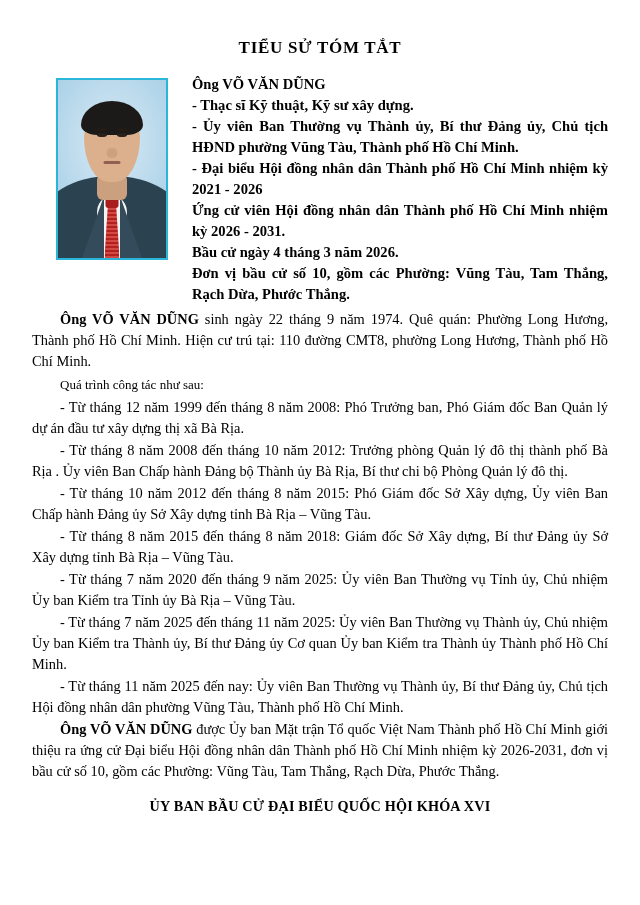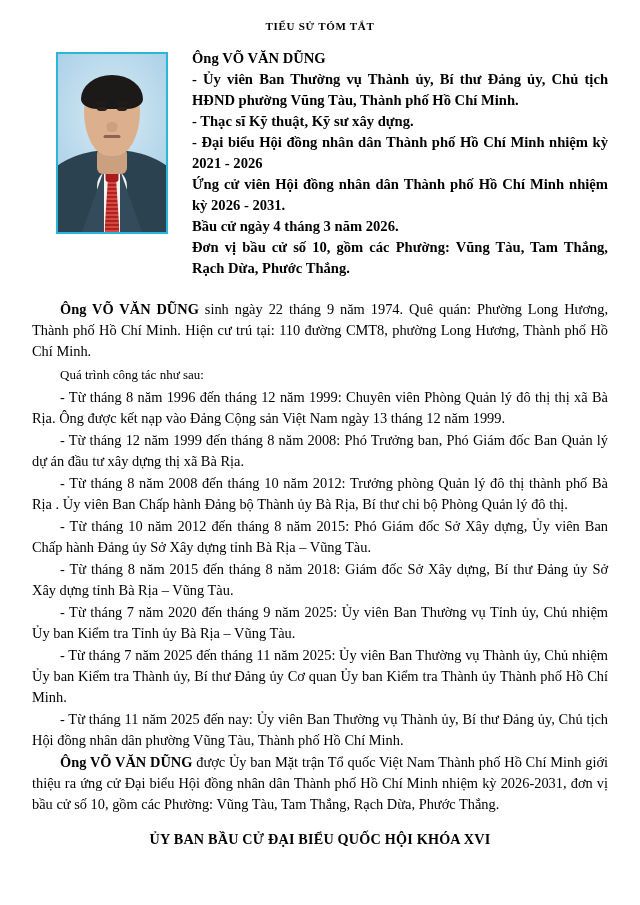--- a/index.html
+++ b/index.html
@@ -19,24 +19,24 @@
     position: relative;
     width: 640px;
     height: 905px;
     box-sizing: border-box;
     padding: 0 32px;
   }
 
   
   .doc-title {
     text-align: center;
-    font-size: 11px;
+    font-size: 17px;
     font-weight: bold;
     letter-spacing: 0.7px;
-    padding-top: 20px;
+    padding-top: 38px;
     padding-bottom: 6px;
   }
 
   
   .header-row {
     display: flex;
     align-items: flex-start;
     margin-top: 8px;
   }
   .photo-wrap {
@@ -187,21 +187,21 @@
   .identity .line {
     font-weight: bold;
     font-size: 14.6px;
     line-height: 1.44;
     text-align: justify;
   }
   .identity .line.nojust { text-align: left; }
 
   
   .body-text {
-    margin-top: 20px;
+    margin-top: 4px;
   }
   .para {
     font-size: 14.4px;
     line-height: 1.46;
     text-align: justify;
     text-indent: 28px;
     margin: 0 0 1px 0;
   }
   .para.sub {
     text-indent: 28px;
@@ -252,37 +252,36 @@
         <div class="ph-brow-r"></div>
         <div class="ph-eye-l"></div>
         <div class="ph-eye-r"></div>
         <div class="ph-nose"></div>
         <div class="ph-mouth"></div>
       </div>
     </div>
 
     <div class="identity">
       <div class="name">Ông VÕ VĂN DŨNG</div>
+      <div class="line nojust">- Thạc sĩ Kỹ thuật, Kỹ sư xây dựng.</div>
       <div class="line">- Ủy viên Ban Thường vụ Thành ủy, Bí thư Đảng ủy, Chủ tịch HĐND phường Vũng Tàu, Thành phố Hồ Chí Minh.</div>
-      <div class="line nojust">- Thạc sĩ Kỹ thuật, Kỹ sư xây dựng.</div>
       <div class="line">- Đại biểu Hội đồng nhân dân Thành phố Hồ Chí Minh nhiệm kỳ 2021 - 2026</div>
       <div class="line">Ứng cử viên Hội đồng nhân dân Thành phố Hồ Chí Minh nhiệm kỳ 2026 - 2031.</div>
       <div class="line nojust">Bầu cử ngày 4 tháng 3 năm 2026.</div>
       <div class="line">Đơn vị bầu cử số 10, gồm các Phường: Vũng Tàu, Tam Thắng, Rạch Dừa, Phước Thắng.</div>
     </div>
 
   </div>
 
   <div class="body-text">
 
     <p class="para"><b>Ông VÕ VĂN DŨNG</b><span> sinh ngày 22 tháng 9 năm 1974. Quê quán: Phường Long Hương, Thành phố Hồ Chí Minh. Hiện cư trú tại: 110 đường CMT8, phường Long Hương, Thành phố Hồ Chí Minh.</span></p>
 
     <p class="heading-inline">Quá trình công tác như sau:</p>
 
-    <p class="para sub">- Từ tháng 8 năm 1996 đến tháng 12 năm 1999: Chuyên viên Phòng Quản lý đô thị thị xã Bà Rịa. Ông được kết nạp vào Đảng Cộng sản Việt Nam ngày 13 tháng 12 năm 1999.</p>
     <p class="para sub">- Từ tháng 12 năm 1999 đến tháng 8 năm 2008: Phó Trưởng ban, Phó Giám đốc Ban Quản lý dự án đầu tư xây dựng thị xã Bà Rịa.</p>
     <p class="para sub">- Từ tháng 8 năm 2008 đến tháng 10 năm 2012: Trưởng phòng Quản lý đô thị thành phố Bà Rịa . Ủy viên Ban Chấp hành Đảng bộ Thành ủy Bà Rịa, Bí thư chi bộ Phòng Quản lý đô thị.</p>
     <p class="para sub">- Từ tháng 10 năm 2012 đến tháng 8 năm 2015: Phó Giám đốc Sở Xây dựng, Ủy viên Ban Chấp hành Đảng ủy Sở Xây dựng tỉnh Bà Rịa – Vũng Tàu.</p>
     <p class="para sub">- Từ tháng 8 năm 2015 đến tháng 8 năm 2018: Giám đốc Sở Xây dựng, Bí thư Đảng ủy Sở Xây dựng tỉnh Bà Rịa – Vũng Tàu.</p>
     <p class="para sub">- Từ tháng 7 năm 2020 đến tháng 9 năm 2025: Ủy viên Ban Thường vụ Tỉnh ủy, Chủ nhiệm Ủy ban Kiểm tra Tỉnh ủy Bà Rịa – Vũng Tàu.</p>
     <p class="para sub">- Từ tháng 7 năm 2025 đến tháng 11 năm 2025: Ủy viên Ban Thường vụ Thành ủy, Chủ nhiệm Ủy ban Kiểm tra Thành ủy, Bí thư Đảng ủy Cơ quan Ủy ban Kiểm tra Thành ủy Thành phố Hồ Chí Minh.</p>
     <p class="para sub">- Từ tháng 11 năm 2025 đến nay: Ủy viên Ban Thường vụ Thành ủy, Bí thư Đảng ủy, Chủ tịch Hội đồng nhân dân phường Vũng Tàu, Thành phố Hồ Chí Minh.</p>
 
     <p class="para"><b>Ông VÕ VĂN DŨNG</b><span> được Ủy ban Mặt trận Tổ quốc Việt Nam Thành phố Hồ Chí Minh giới thiệu ra ứng cử Đại biểu Hội đồng nhân dân Thành phố Hồ Chí Minh nhiệm kỳ 2026-2031, đơn vị bầu cử số 10, gồm các Phường: Vũng Tàu, Tam Thắng, Rạch Dừa, Phước Thắng.</span></p>
 

